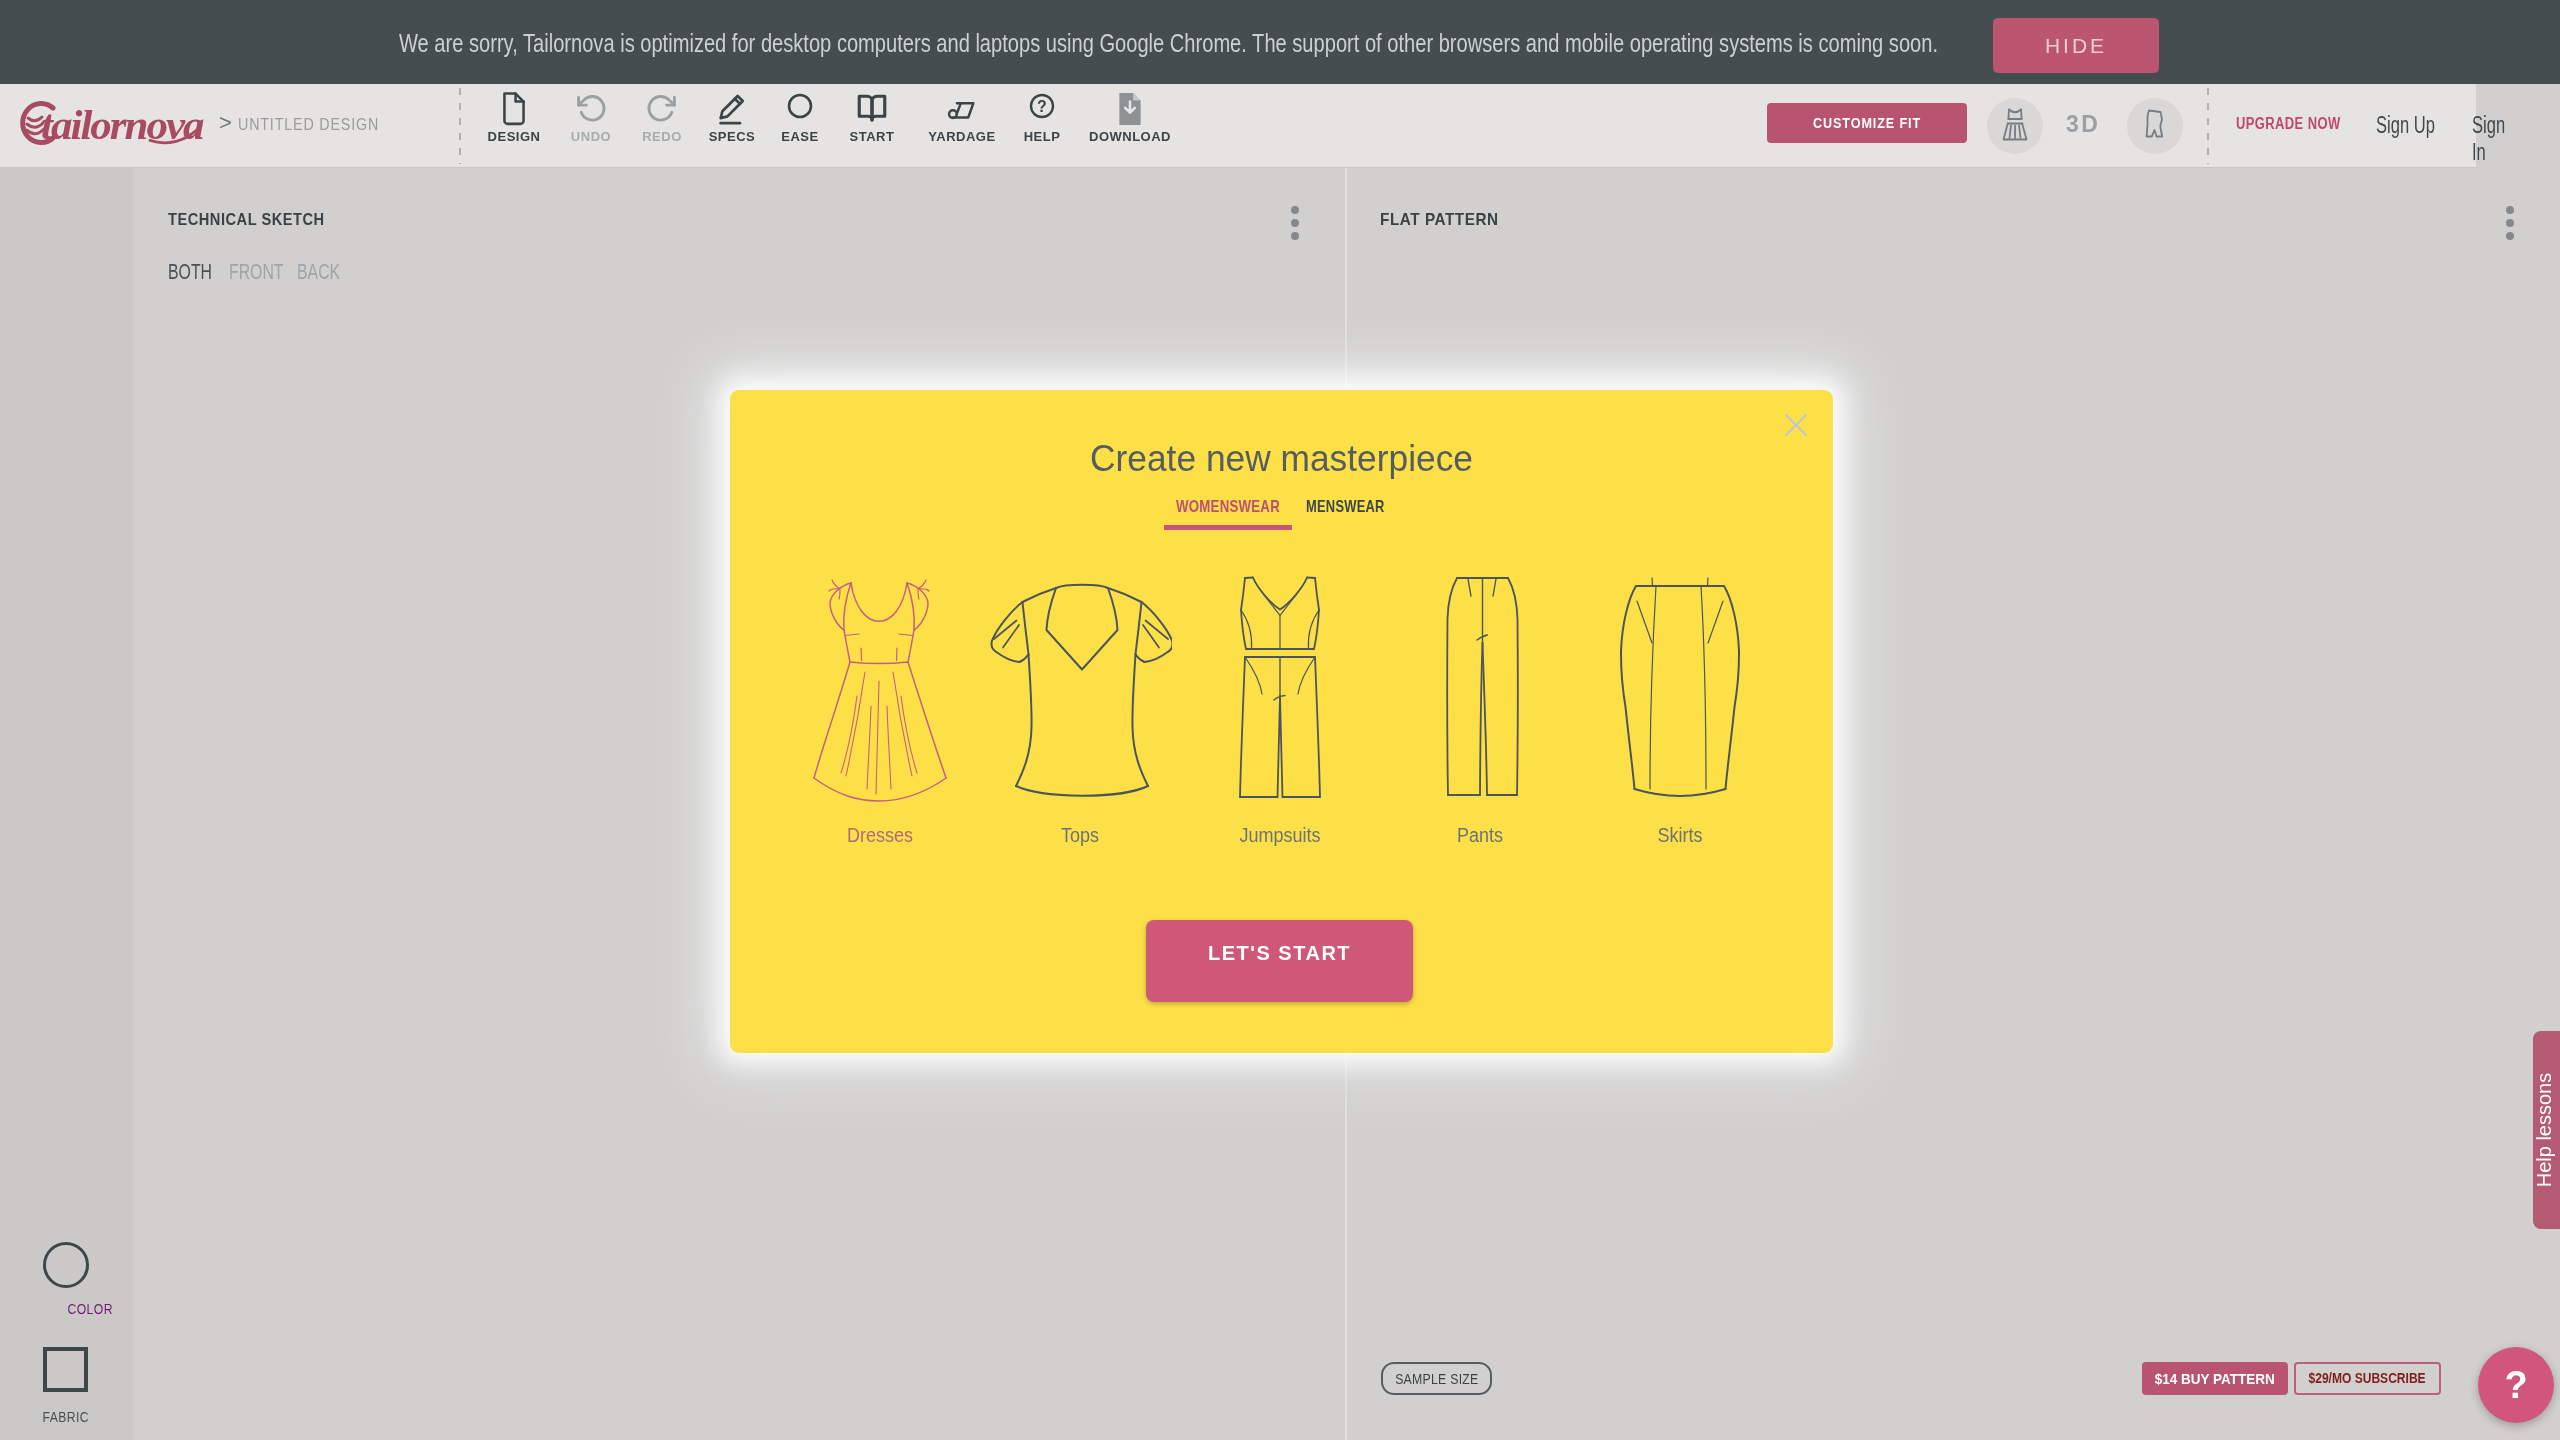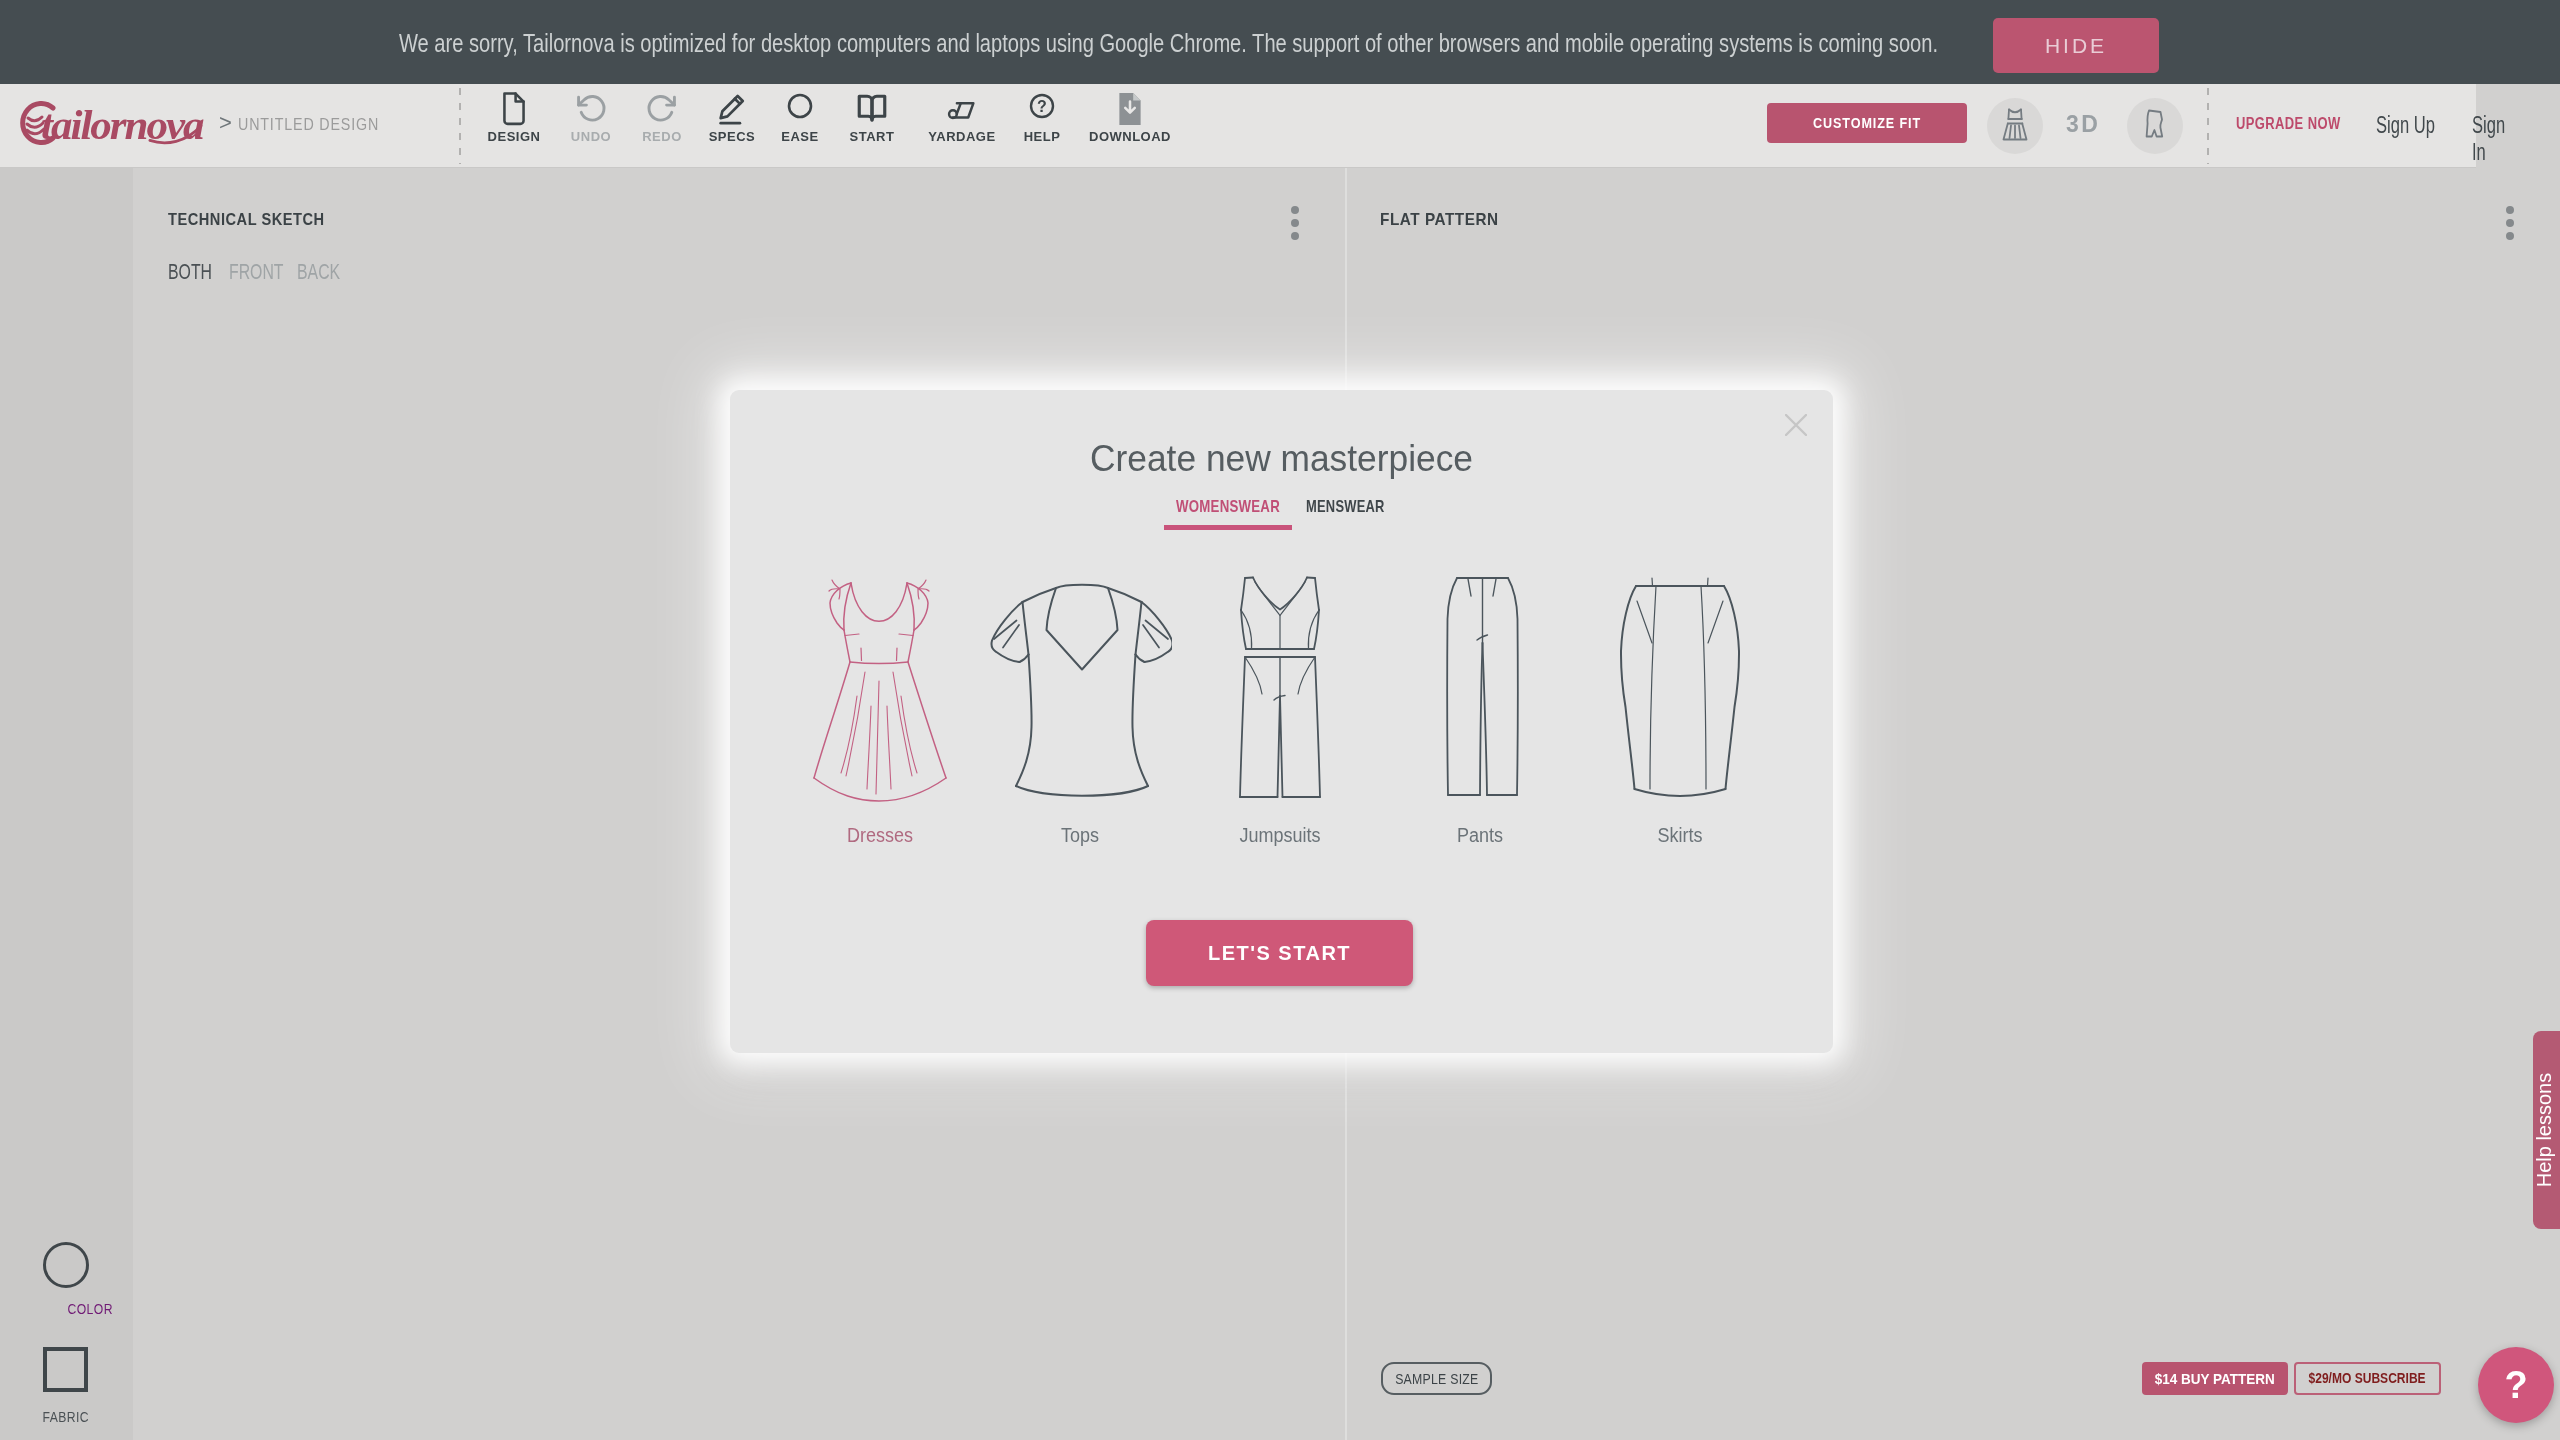--- a/index.html
+++ b/index.html
@@ -41,29 +41,29 @@
 #fabricctl{position:absolute;left:43px;top:1179px;width:45px;height:45px;border:4px solid #3f464a;}
 #fabriclbl{position:absolute;left:16px;top:1241px;width:100px;text-align:center;font-size:14px;color:#4a5054;letter-spacing:0.5px;}
 
 #samplesize{position:absolute;left:1381px;top:1194px;width:111px;height:33px;border:2px solid #565d61;border-radius:13px;color:#3c4347;font-size:15px;text-align:center;line-height:29px;white-space:nowrap;letter-spacing:0.3px;}
 #buypat{position:absolute;left:2142px;top:1194px;width:146px;height:33px;background:#b8546f;border-radius:4px;color:#fff;font-weight:bold;font-size:15px;text-align:center;line-height:33px;white-space:nowrap;}
 #subscr{position:absolute;left:2294px;top:1194px;width:147px;height:33px;border:2px solid #bb6077;border-radius:4px;color:#7f1d1d;font-weight:bold;font-size:14px;text-align:center;line-height:29px;white-space:nowrap;}
 #qbtn{position:absolute;left:2478px;top:1179px;width:76px;height:76px;border-radius:50%;background:#d0567c;box-shadow:0 3px 10px rgba(0,0,0,0.25);color:#fff;font-size:38px;font-weight:bold;text-align:center;line-height:76px;}
 #helptab{position:absolute;left:2533px;top:863px;width:27px;height:198px;background:#b45a73;border-radius:8px 0 0 8px;}
 #helptab span{position:absolute;left:-86px;top:86px;width:198px;height:26px;transform:rotate(-90deg);color:#fff;font-size:20px;text-align:center;}
 
-#modal{position:absolute;left:730px;top:390px;width:1103px;height:663px;background:#e5e5e5;border-radius:9px;
+#modal{position:absolute;left:730px;top:390px;width:1103px;height:663px;background:#fde047;border-radius:9px;
 box-shadow:0 0 26px 12px rgba(255,255,255,0.96), 0 0 60px 24px rgba(255,255,255,0.5), 0 14px 40px rgba(90,90,90,0.22);}
 #closex{position:absolute;left:1055px;top:24px;width:22px;height:22px;}
 #mtitle{position:absolute;left:0;top:48px;width:1103px;text-align:center;font-size:37px;color:#565d61;transform:scaleX(0.955);}
 #wtab{position:absolute;left:446px;top:107px;font-size:17px;font-weight:bold;color:#c04f76;letter-spacing:0.3px;transform:scaleX(0.78);transform-origin:0 0;white-space:nowrap;}
 #mtab{position:absolute;left:576px;top:107px;font-size:17px;font-weight:bold;color:#3f464a;letter-spacing:0.3px;transform:scaleX(0.76);transform-origin:0 0;white-space:nowrap;}
 #tabbar{position:absolute;left:434px;top:135px;width:128px;height:5px;background:#c9537b;}
 .gl{position:absolute;top:434px;width:200px;text-align:center;font-size:20px;color:#6b7378;transform:scaleX(0.9);}
-#letsstart{position:absolute;left:416px;top:530px;width:267px;height:66px;background:#cf5878;border-radius:8px;box-shadow:0 2px 5px rgba(0,0,0,0.25);color:#fff;font-size:20px;font-weight:bold;letter-spacing:1.5px;text-align:center;line-height:66px;}
+#letsstart{position:absolute;left:416px;top:530px;width:267px;height:82px;background:#cf5878;border-radius:8px;box-shadow:0 2px 5px rgba(0,0,0,0.25);color:#fff;font-size:20px;font-weight:bold;letter-spacing:1.5px;text-align:center;line-height:66px;}
 .garm{position:absolute;}
 </style>
 </head>
 <body>
 <div id="topbar">
   <div class="msg">We are sorry, Tailornova is optimized for desktop computers and laptops using Google Chrome. The support of other browsers and mobile operating systems is coming soon.</div>
   <div id="hidebtn">HIDE</div>
 </div>
 <div id="toolbar">
   <svg id="logo-swirl" width="42" height="44" viewBox="0 0 42 44">

